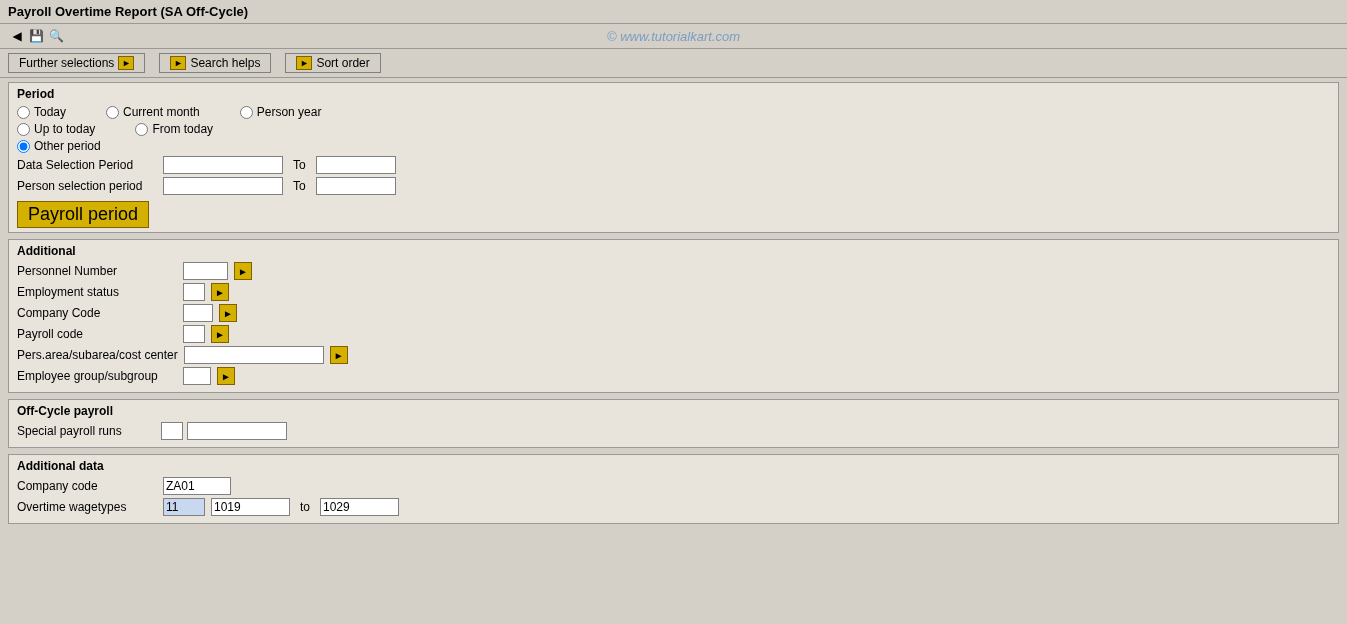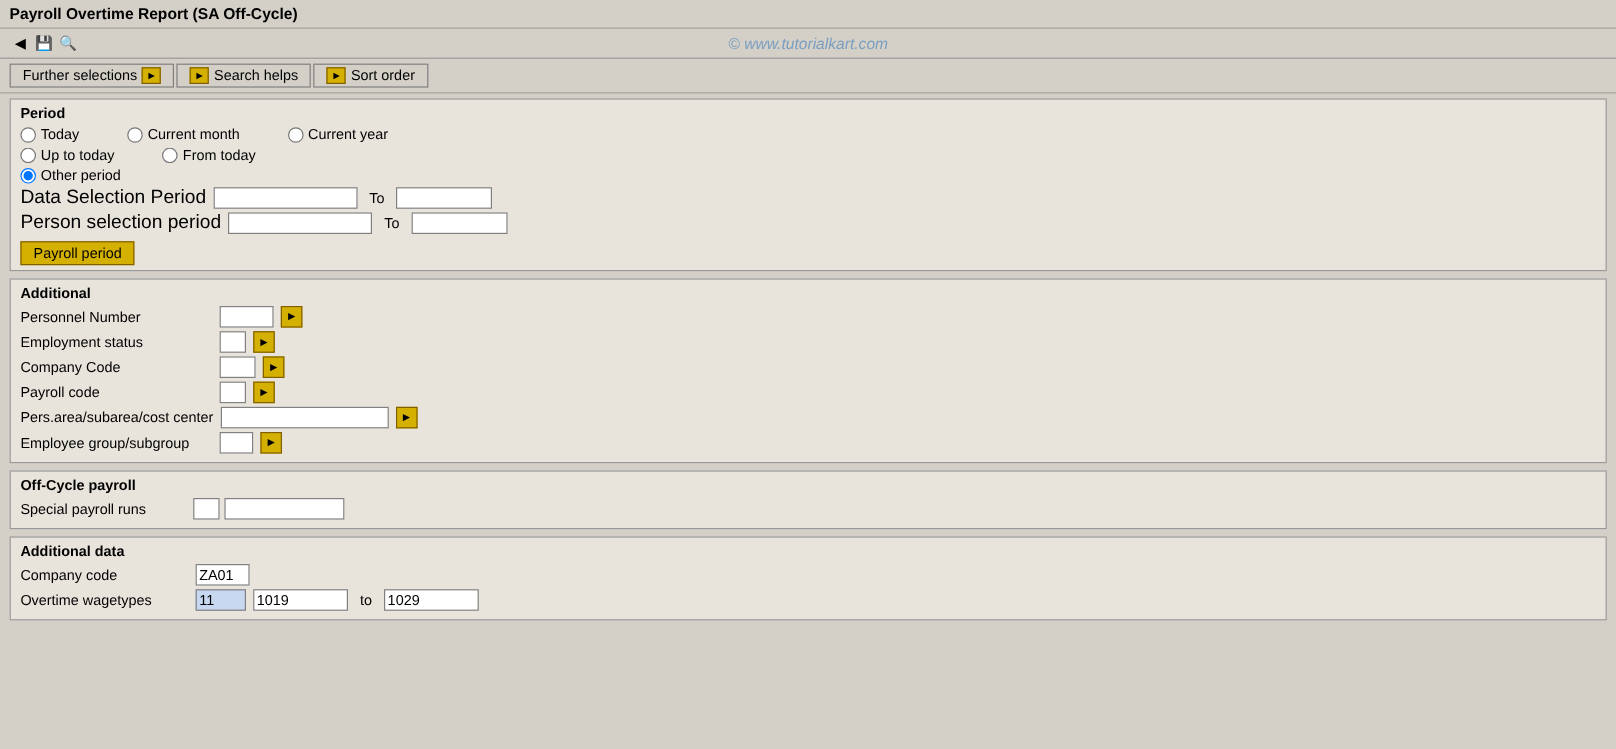--- a/index.html
+++ b/index.html
@@ -43,21 +43,21 @@
       left: 50%;
       transform: translateX(-50%);
       color: #7a9ec0;
       font-size: 13px;
       font-style: italic;
     }
     .tab-bar {
       background: #d4d0c8;
       padding: 4px 8px;
       display: flex;
-      gap: 2px;
+      gap: 14px;
       align-items: center;
       border-bottom: 1px solid #999;
     }
     .tab-btn {
       background: #d4d0c8;
       border: 1px solid #808080;
       padding: 2px 10px;
       cursor: pointer;
       font-size: 12px;
       display: flex;
@@ -110,40 +110,40 @@
     }
     .field-row {
       display: flex;
       align-items: center;
       margin-bottom: 3px;
       gap: 6px;
     }
     .field-label {
       min-width: 140px;
       text-align: left;
-      font-size: 16px;
+      font-size: 12px;
     }
     .field-input {
       border: 1px solid #808080;
       background: #fff;
       height: 18px;
       font-size: 12px;
       padding: 1px 2px;
     }
     .field-input-sm { width: 80px; }
     .field-input-md { width: 120px; }
     .to-label {
       margin: 0 4px;
     }
     .payroll-period-btn {
       background: #d4b000;
       border: 1px solid #806000;
       padding: 2px 10px;
       cursor: pointer;
-      font-size: 12px;
+      font-size: 18px;
       margin-top: 2px;
     }
     .selection-row {
       display: flex;
       align-items: center;
       margin-bottom: 3px;
       gap: 6px;
     }
     .sel-label {
       min-width: 160px;
@@ -205,21 +205,21 @@
       min-width: 140px;
       font-size: 12px;
     }
     .addl-input {
       border: 1px solid #808080;
       background: #fff;
       height: 18px;
       font-size: 12px;
       padding: 1px 2px;
     }
-    .addl-input-sm { width: 45px; }
+    .addl-input-sm { width: 68px; }
     .addl-input-md { width: 79px; }
     .highlight-input {
       background: #c8d8f0;
     }
   </style>
 </head>
 <body>
 
 <div class="title-bar">
   <span>Payroll Overtime Report (SA Off-Cycle)</span>
@@ -258,21 +258,21 @@
       <label class="radio-item">
         <input type="radio" name="period" value="today" style="">
         <span>Today</span>
       </label>
       <label class="radio-item">
         <input type="radio" name="period" value="current_month" style="">
         <span>Current month</span>
       </label>
       <label class="radio-item">
         <input type="radio" name="period" value="current_year" style="">
-        <span>Current year</span>
+        <span>Person year</span>
       </label>
     </div>
 
     <div class="radio-row">
       <label class="radio-item">
         <input type="radio" name="period" value="up_to_today" style="">
         <span>Up to today</span>
       </label>
       <label class="radio-item">
         <input type="radio" name="period" value="from_today" style="">

